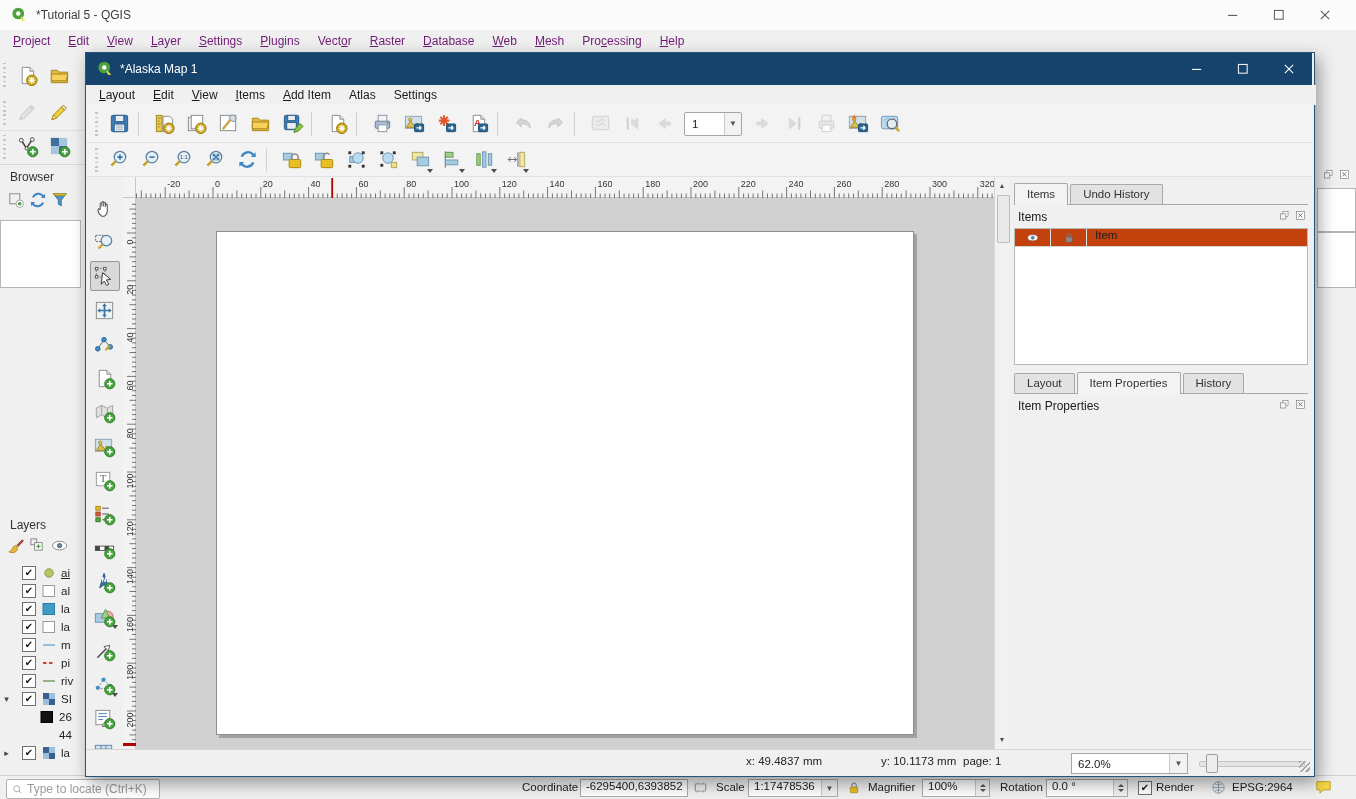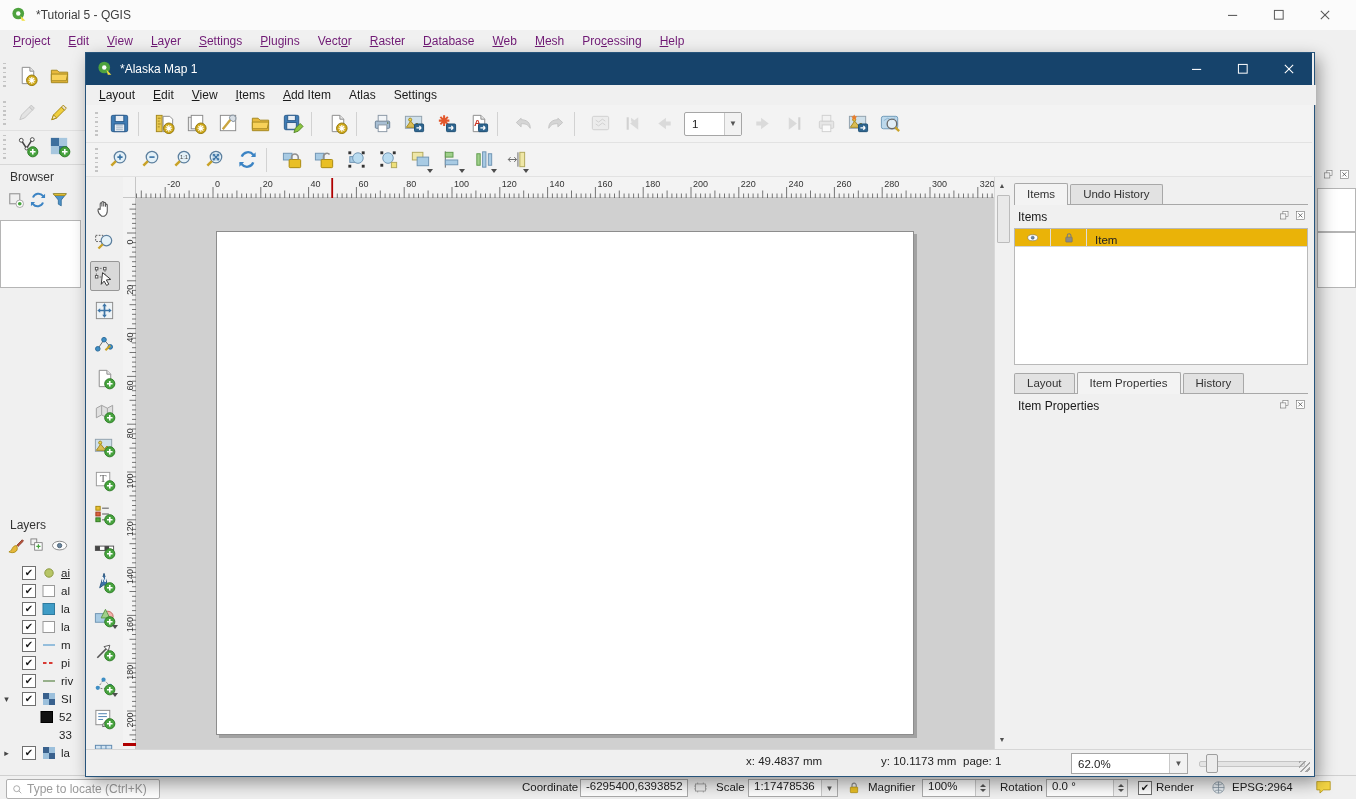--- a/index.html
+++ b/index.html
@@ -53,21 +53,21 @@
   .sb-thumb{left:2px;top:18px;width:11px;height:46px;background:#e9e9e9;border:1px solid #bcbcbc;border-radius:1px}
   .dock{left:924px;top:0;width:302px;height:572px;background:#f0f0f0}
   .tabs{display:flex;align-items:flex-end;border-bottom:1px solid #a8a8a8}
   .tab{height:19px;line-height:19px;padding:0 12px;margin-right:2px;font-size:11.5px;color:#333;
        background:#e2e2e2;border:1px solid #a8a8a8;border-bottom:none;border-radius:2px 2px 0 0}
   .tab.active{height:21px;line-height:21px;background:#f3f3f3;margin-bottom:-1px}
   .panel-title{font-size:12px;color:#1a1a1a}
   .mini-btn{width:13px;height:13px}
   .mini-btn svg{width:13px;height:13px}
   .itable{background:#fff;border:1px solid #b9b9b9;box-sizing:border-box}
-  .itable-head{display:flex;height:17px;background:#eab308;border-bottom:1px solid #d4d4d4;align-items:flex-end}
+  .itable-head{display:flex;height:17px;background:#c2410c;border-bottom:1px solid #d4d4d4;align-items:flex-start}
   .icol{height:100%;display:flex;align-items:center;justify-content:center;border-right:1px solid #dedede;box-sizing:border-box}
   .icol svg{width:14px;height:14px}
   .lw-status{left:0;top:696px;width:1226px;height:25px;background:#f0f0f0;border-top:1px solid #d6d6d6;box-sizing:border-box;font-size:11.5px;color:#222}
   .zoombox{left:985px;top:3px;width:115px;height:19px;background:#fff;border:1px solid #a6a6a6;display:flex;align-items:center}
   .zb-val{flex:1;padding-left:6px}
   .zb-dd{width:17px;height:100%;border-left:1px solid #c9c9c9;background:#f2f2f2;display:flex;align-items:center;justify-content:center;font-size:8px;color:#555}
   .slider-track{left:1113px;top:11px;width:104px;height:4px;background:#e4e4e4;border:1px solid #c4c4c4;border-radius:2px}
   .slider-handle{left:1120px;top:4px;width:10px;height:17px;background:#ececec;border:1px solid #9e9e9e;border-radius:2px}
   .grip{right:2px;bottom:2px;width:11px;height:11px;background:repeating-linear-gradient(135deg,#a5a5a5 0 1.5px,transparent 1.5px 4px)}
 
@@ -328,27 +328,27 @@
         <span class="lr-label">SI</span>
       </div>
       <div class="layer-row">
         <span class="lr-exp"></span>
         <span class="lr-chk none"></span>
         <span class="lr-sym">
           <svg viewBox="0 0 14 12">
             <rect x="1" y=".5" width="11.5" height="11" fill="#121212" stroke="#000"></rect>
           </svg>
         </span>
-        <span class="lr-label">52</span>
+        <span class="lr-label">26</span>
       </div>
       <div class="layer-row">
         <span class="lr-exp"></span>
         <span class="lr-chk none"></span>
         <span class="lr-sym"></span>
-        <span class="lr-label">33</span>
+        <span class="lr-label">44</span>
       </div>
       <div class="layer-row">
         <span class="lr-exp">▸</span>
         <span class="lr-chk">✔</span>
         <span class="lr-sym">
           <svg viewBox="0 0 14 12">
             <rect x="1" y="0" width="6" height="6" fill="#39618d"></rect>
             <rect x="7" y="6" width="6" height="6" fill="#39618d"></rect>
             <rect x="7" y="0" width="6" height="6" fill="#9cc0dc"></rect>
             <rect x="1" y="6" width="6" height="6" fill="#9cc0dc"></rect>

